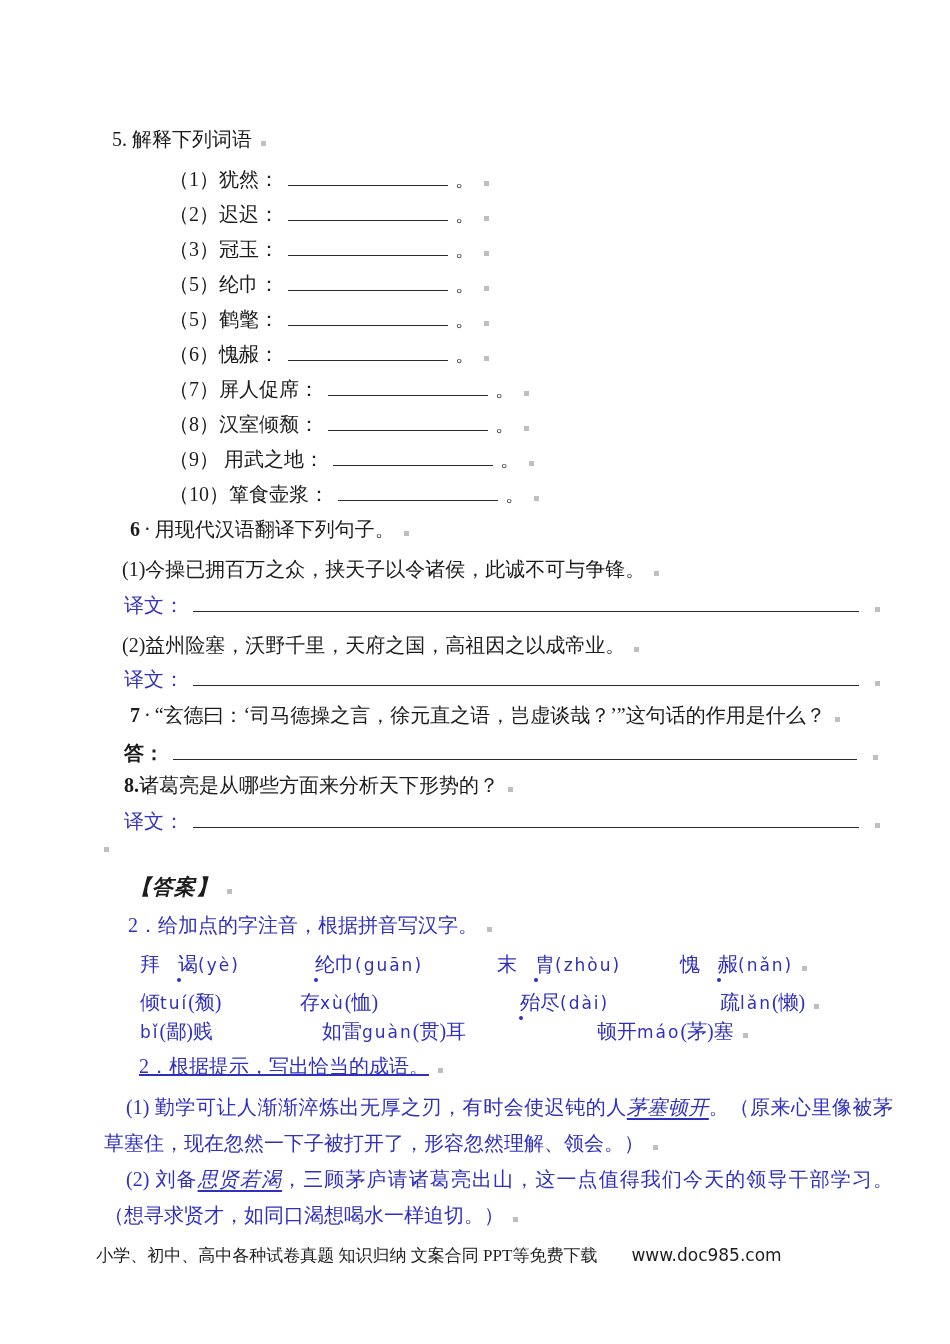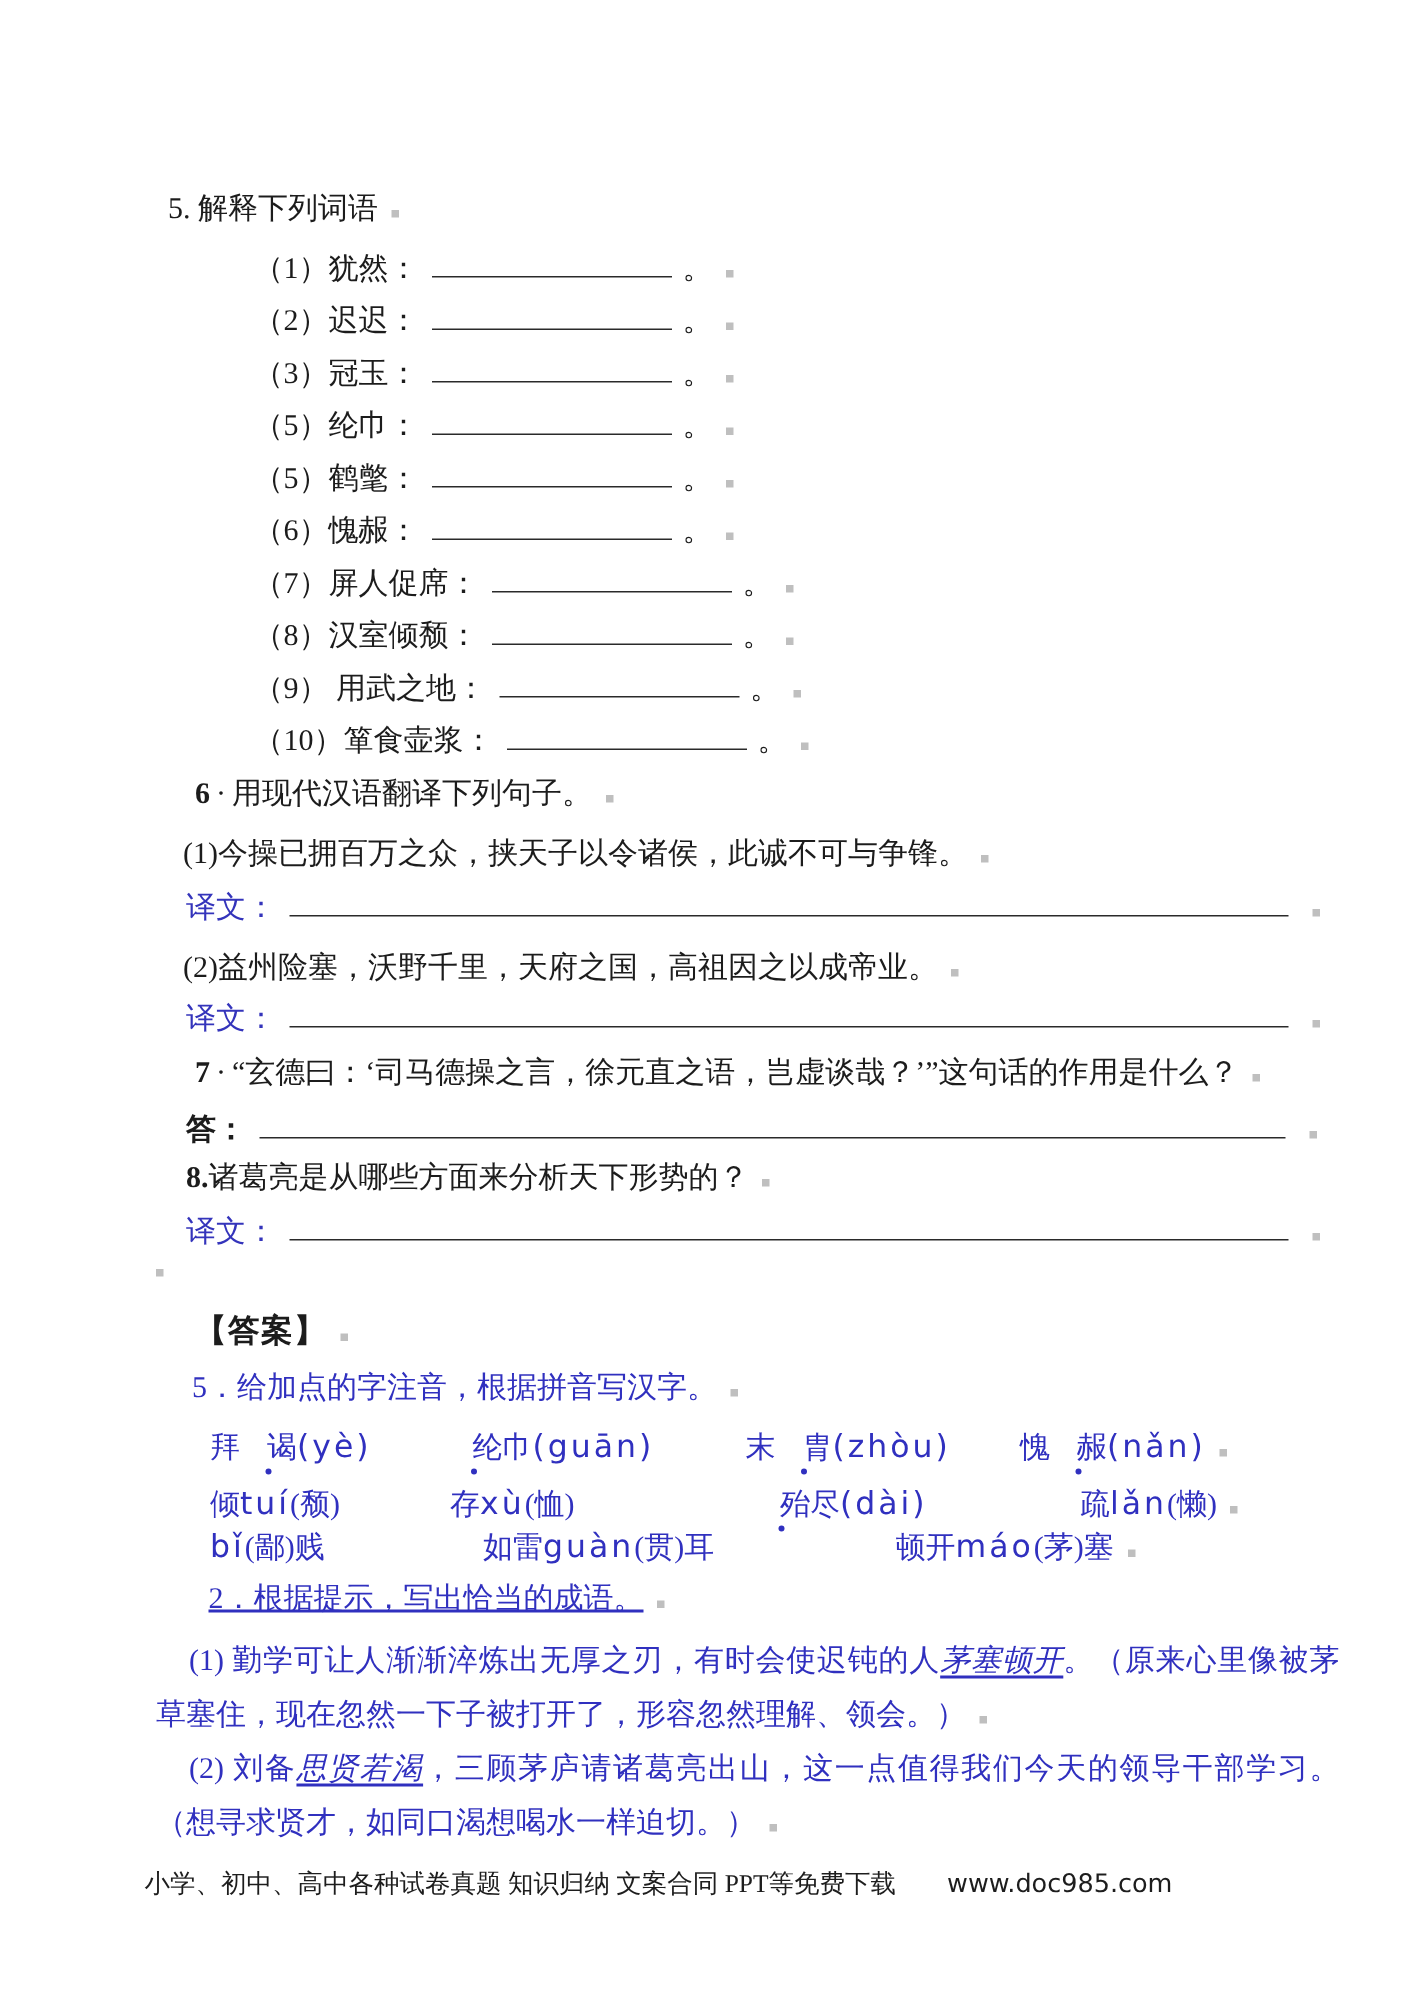--- a/index.html
+++ b/index.html
@@ -29,29 +29,29 @@
   .bnum     { font-weight:bold; }
   .sep      { padding:0 4px; }
   .sentence { text-indent:18px; margin-top:14px; white-space:nowrap; }
   .ans-line { text-indent:20px; margin-top:10px; white-space:nowrap; }
   .lbl-blue { color:#3434bb; }
   .lbl-da   { font-weight:bold; }
   .pm-line  { height:14px; line-height:14px; margin-top:4px; }
 
   
   .ans-header { text-indent:26px; margin-top:22px; font-size:21px; }
-  .ans-header b { letter-spacing:1px; }
+  .ans-header b { letter-spacing:1px;font-style:italic; }
   .kai { color:#3030bf; }
   .a1-title { text-indent:24px; margin-top:12px; }
   .pyrow { text-indent:18px; margin-top:12px; height:28px; line-height:28px; white-space:nowrap; }
   .entry { display:inline-block; }
   .r1e1{min-width:157px} .r1e2{min-width:200px} .r1e3{min-width:183px}
   .r2e1{min-width:160px} .r2e2{min-width:202px} .r2e3{min-width:218px}
   .r3e1{min-width:182px} .r3e2{min-width:275px}
-  .py { font-family:"DejaVu Sans",sans-serif; letter-spacing:2px; font-size:21px; }
+  .py { font-family:"DejaVu Sans",sans-serif; letter-spacing:2px; font-size:17px; }
   .em { position:relative; display:inline-block; }
   .em::after {
     content:""; position:absolute; left:50%; bottom:-4px;
     width:4px; height:4px; border-radius:50%; background:#3030bf; transform:translateX(-50%);
   }
   .a2-title { text-indent:35px; margin-top:8px;text-decoration:underline; }
   .a2-para  { text-indent:22px; margin-top:10px; line-height:36px; text-align:justify; }
   .a2-para.first { margin-top:10px; }
   .u { text-decoration:underline; text-underline-offset:4px;font-style:italic; }
 
@@ -97,21 +97,21 @@
   <p class="ans-line" style="margin-top:12px"><span class="lbl-da">答：</span><span class="blank blank-da"></span><span class="pm"></span></p>
 
   <p class="sentence" style="margin-top:6px;text-indent:20px"><span class="bnum">8.</span><span>诸葛亮是从哪些方面来分析天下形势的？</span><span class="pm"></span></p>
 
   <p class="ans-line"><span class="lbl-blue">译文：</span><span class="blank blank-long"></span><span class="pm"></span></p>
 
   <p class="pm-line"><span class="pm" style="margin-left:0"></span></p>
 
   <p class="ans-header"><b>【答案】</b><span class="pm"></span></p>
 
-  <p class="a1-title kai"><span>5．给加点的字注音，根据拼音写汉字。</span><span class="pm"></span></p>
+  <p class="a1-title kai"><span>2．给加点的字注音，根据拼音写汉字。</span><span class="pm"></span></p>
 
   <p class="pyrow kai"><span class="entry r1e1"><span>拜</span><span class="em">谒</span><span class="py">(yè)</span></span><span class="entry r1e2"><span class="em">纶</span><span>巾</span><span class="py">(guān)</span></span><span class="entry r1e3"><span>末</span><span class="em">胄</span><span class="py">(zhòu)</span></span><span class="entry"><span>愧</span><span class="em">赧</span><span class="py">(nǎn)</span></span><span class="pm"></span></p>
 
   <p class="pyrow kai" style="margin-top:10px"><span class="entry r2e1"><span>倾</span><span class="py">tuí</span><span>(颓)</span></span><span class="entry r2e2"><span>存</span><span class="py">xù</span><span>(恤)</span></span><span class="entry r2e3"><span class="em">殆</span><span>尽</span><span class="py">(dài)</span></span><span class="entry"><span>疏</span><span class="py">lǎn</span><span>(懒)</span></span><span class="pm"></span></p>
 
   <p class="pyrow kai" style="margin-top:1px"><span class="entry r3e1"><span class="py">bǐ</span><span>(鄙)</span><span>贱</span></span><span class="entry r3e2"><span>如雷</span><span class="py">guàn</span><span>(贯)</span><span>耳</span></span><span class="entry"><span>顿开</span><span class="py">máo</span><span>(茅)</span><span>塞</span></span><span class="pm"></span></p>
 
   <p class="a2-title kai"><span>2．根据提示，写出恰当的成语。</span><span class="pm"></span></p>
 
   <p class="a2-para kai first"><span>(1) 勤学可让人渐渐淬炼出无厚之刃，有时会使迟钝的人</span><span class="u">茅塞顿开</span><span>。（原来心里像被茅草塞住，现在忽然一下子被打开了，形容忽然理解、领会。）</span><span class="pm"></span></p>

